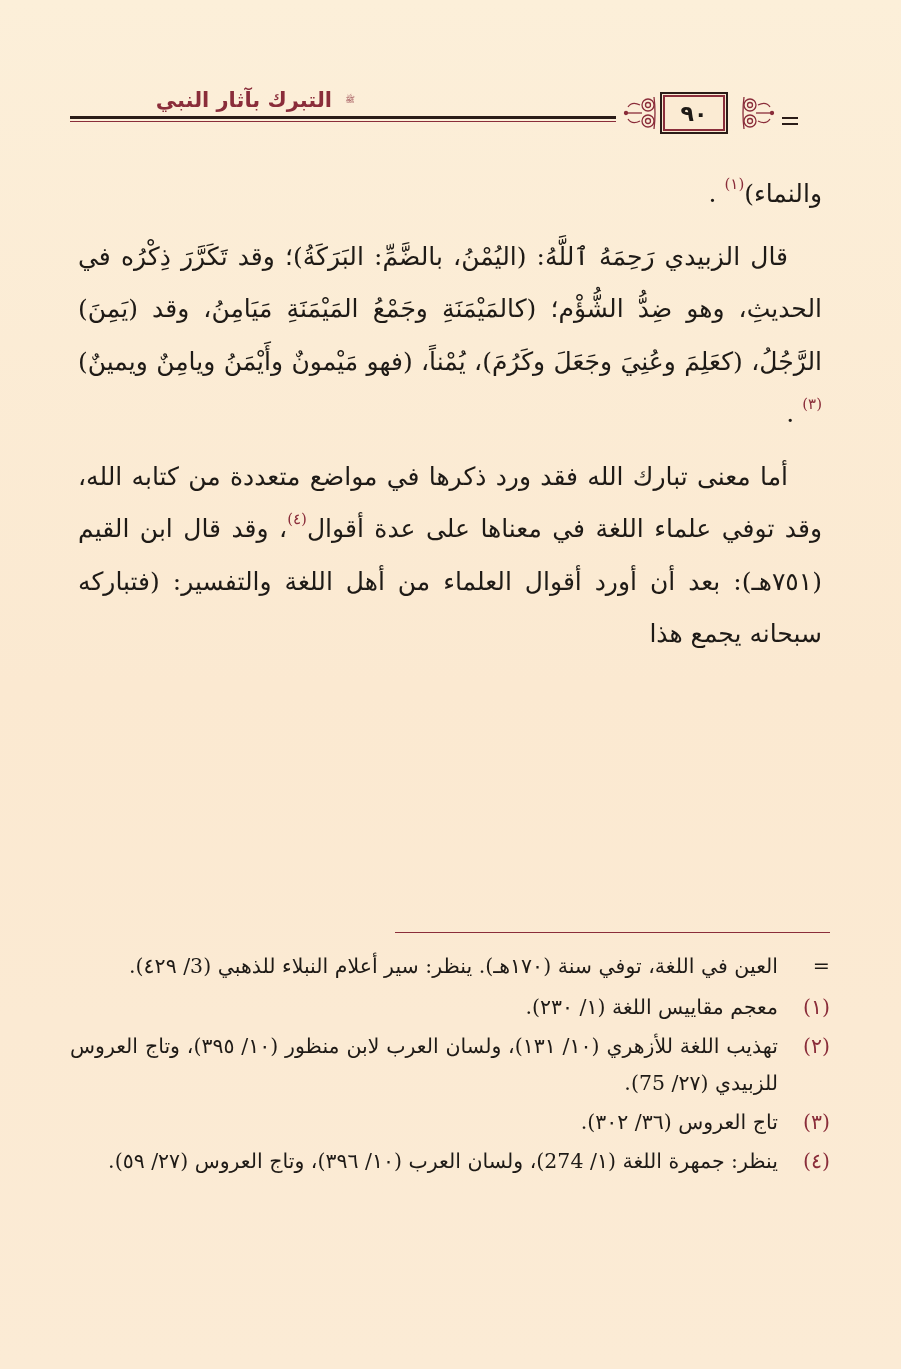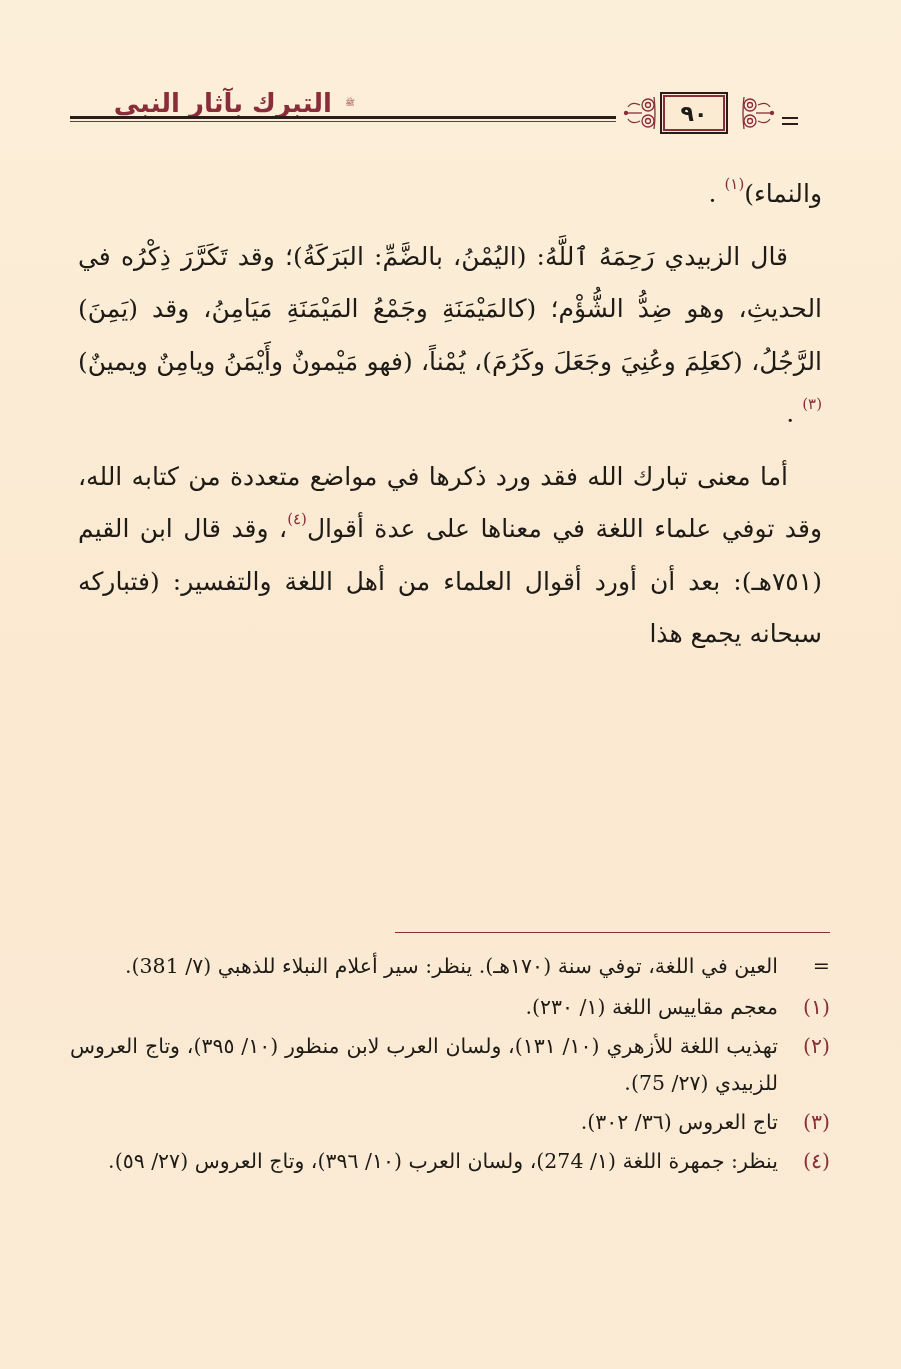--- a/index.html
+++ b/index.html
@@ -30,21 +30,21 @@
       display: flex;
       flex-direction: row-reverse;
       justify-content: flex-end;
       align-items: center;
       gap: 6px;
       direction: rtl;
     }
     .running-title .title-text {
       font-family: "DejaVu Sans", "Liberation Sans", sans-serif;
       font-weight: bold;
-      font-size: 26px;
+      font-size: 21px;
       color: #8a2d3a;
       letter-spacing: 0;
     }
     .running-title .honorific {
       font-family: "DejaVu Sans", "Liberation Sans", sans-serif;
       font-size: 8px;
       line-height: 8px;
       color: #8a2d3a;
       width: 24px;
       text-align: center;
@@ -227,21 +227,21 @@
     <p class="para indent gap">
       <span>أما معنى تبارك الله فقد ورد ذكرها في مواضع متعددة من كتابه الله، وقد توفي علماء اللغة في معناها على عدة أقوال</span><span class="note-ref">(٤)</span><span>، وقد قال ابن القيم (٧٥١هـ): بعد أن أورد أقوال العلماء من أهل اللغة والتفسير: (فتباركه سبحانه يجمع هذا</span>
     </p>
   </div>
 
   <div class="fn-rule"></div>
 
   <div class="footnotes">
     <div class="fn continuation">
       <span class="marker eq">=</span>
-      <span class="text">العين في اللغة، توفي سنة (١٧٠هـ). ينظر: سير أعلام النبلاء للذهبي (٧/ 381).</span>
+      <span class="text">العين في اللغة، توفي سنة (١٧٠هـ). ينظر: سير أعلام النبلاء للذهبي (3/ ٤٢٩).</span>
     </div>
     <div class="fn">
       <span class="marker">(١)</span>
       <span class="text">معجم مقاييس اللغة (١/ ٢٣٠).</span>
     </div>
     <div class="fn">
       <span class="marker">(٢)</span>
       <span class="text">تهذيب اللغة للأزهري (١٠/ ١٣١)، ولسان العرب لابن منظور (١٠/ ٣٩٥)، وتاج العروس للزبيدي (٢٧/ 75).</span>
     </div>
     <div class="fn">

